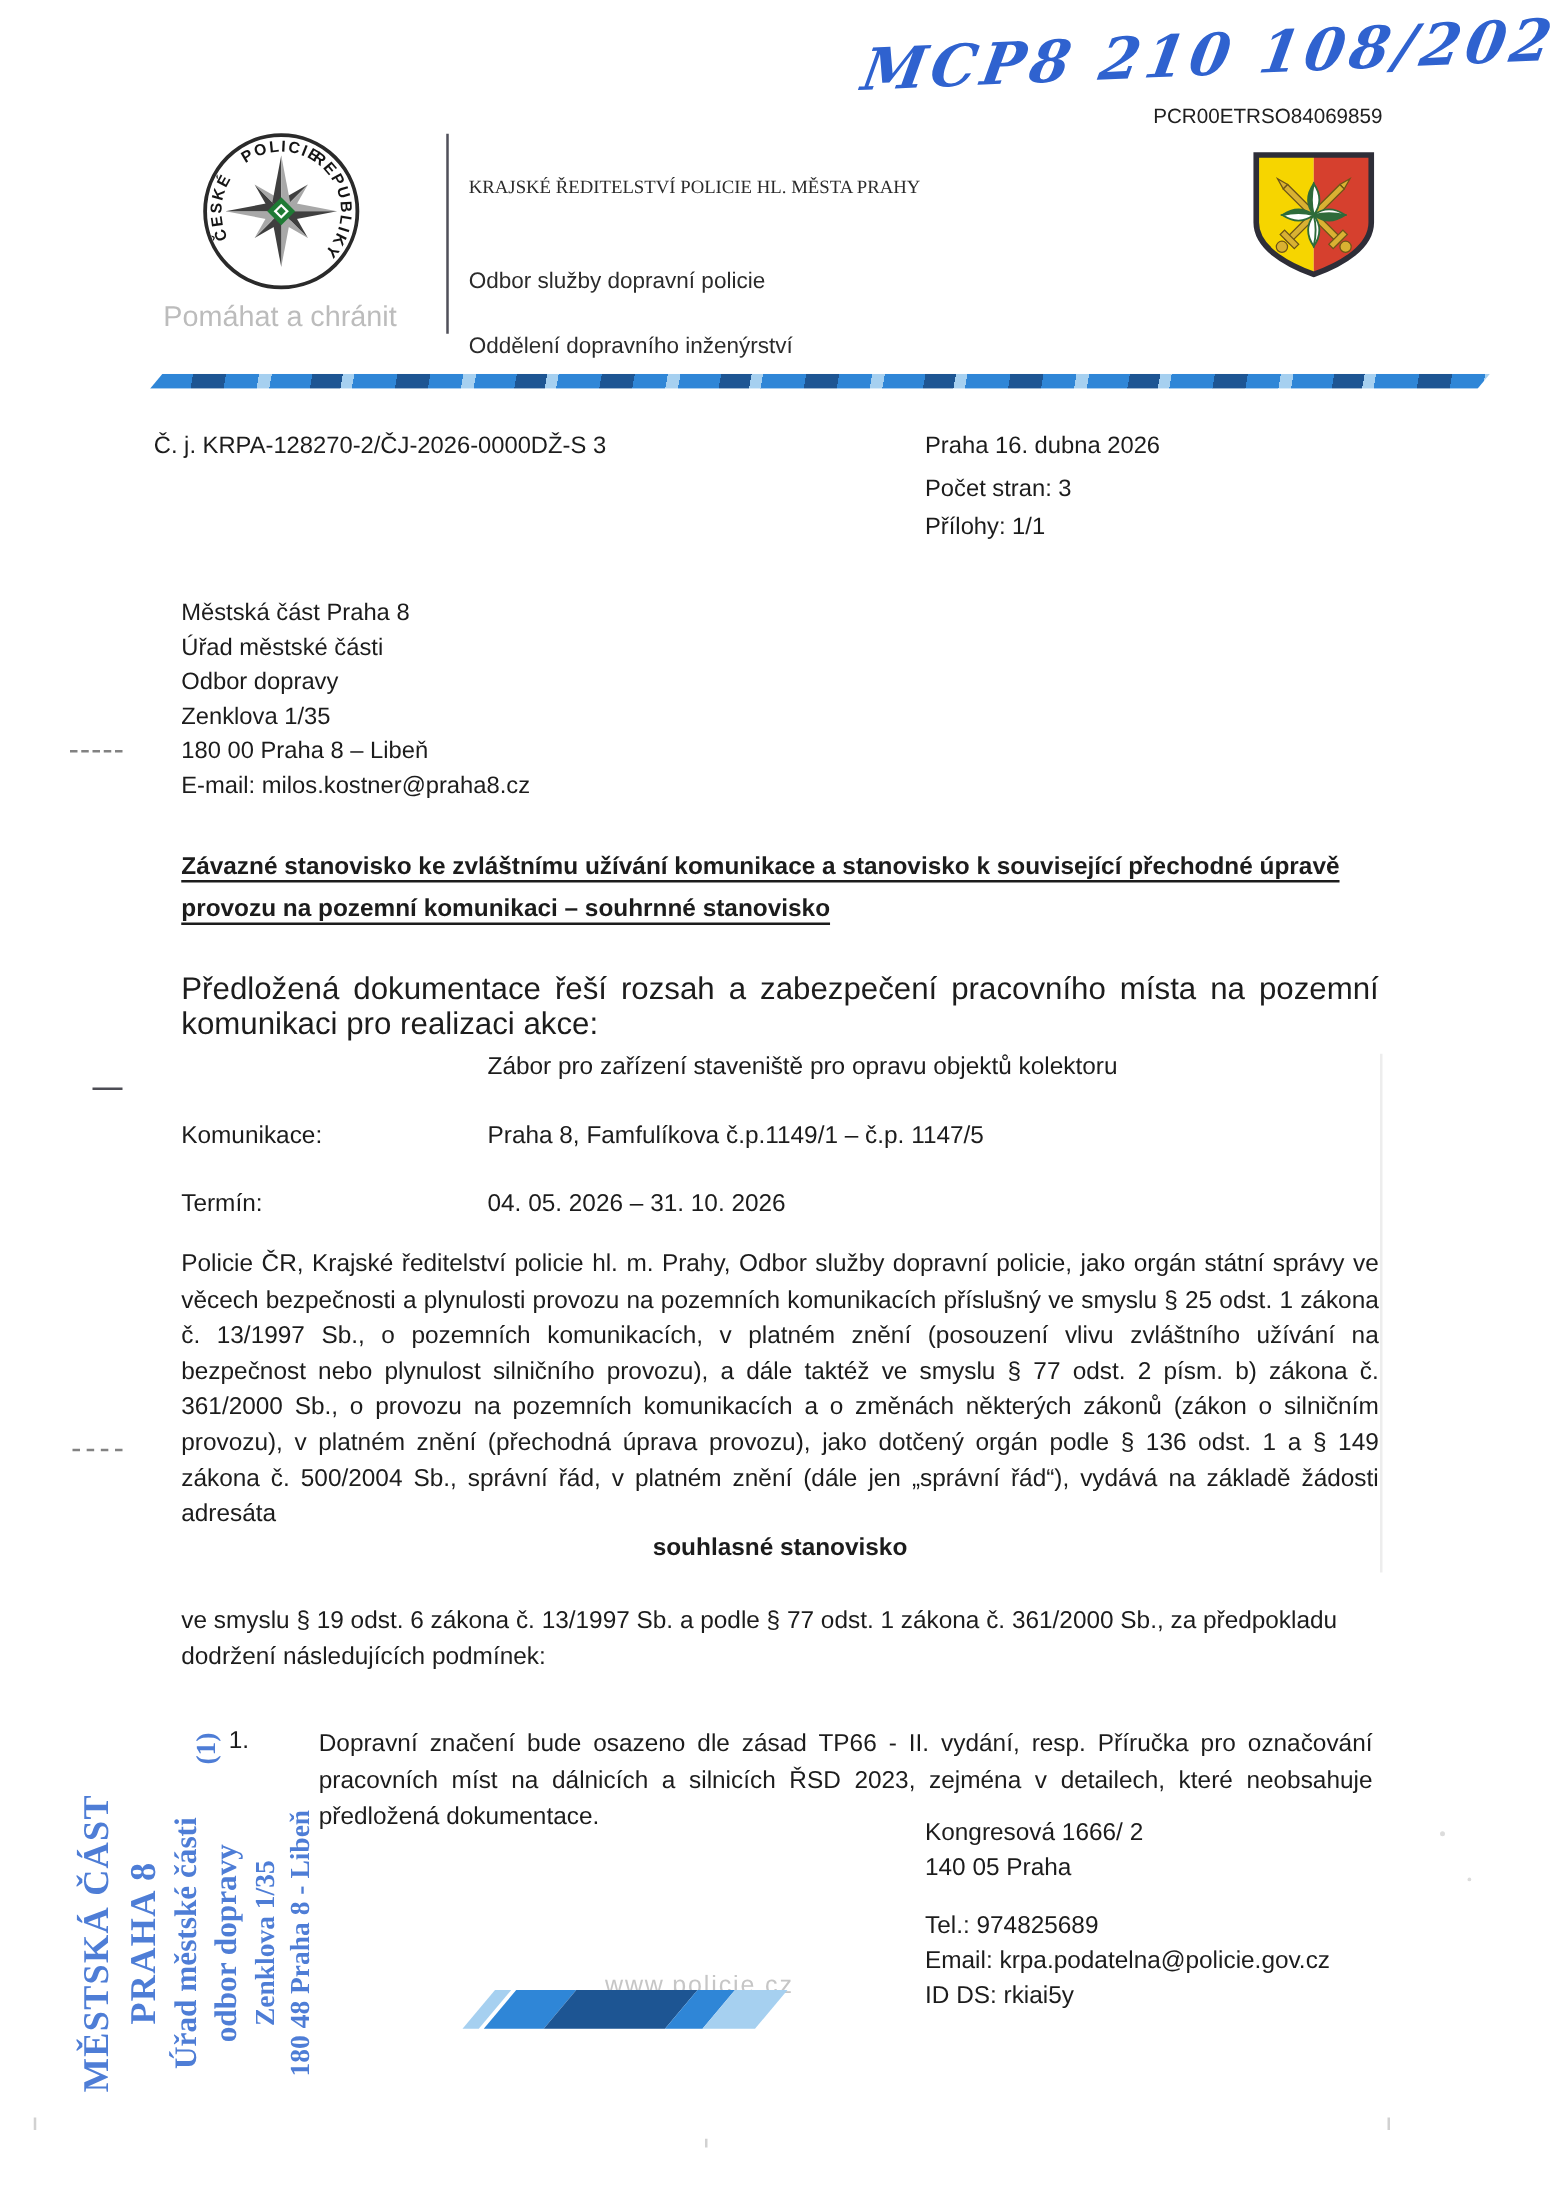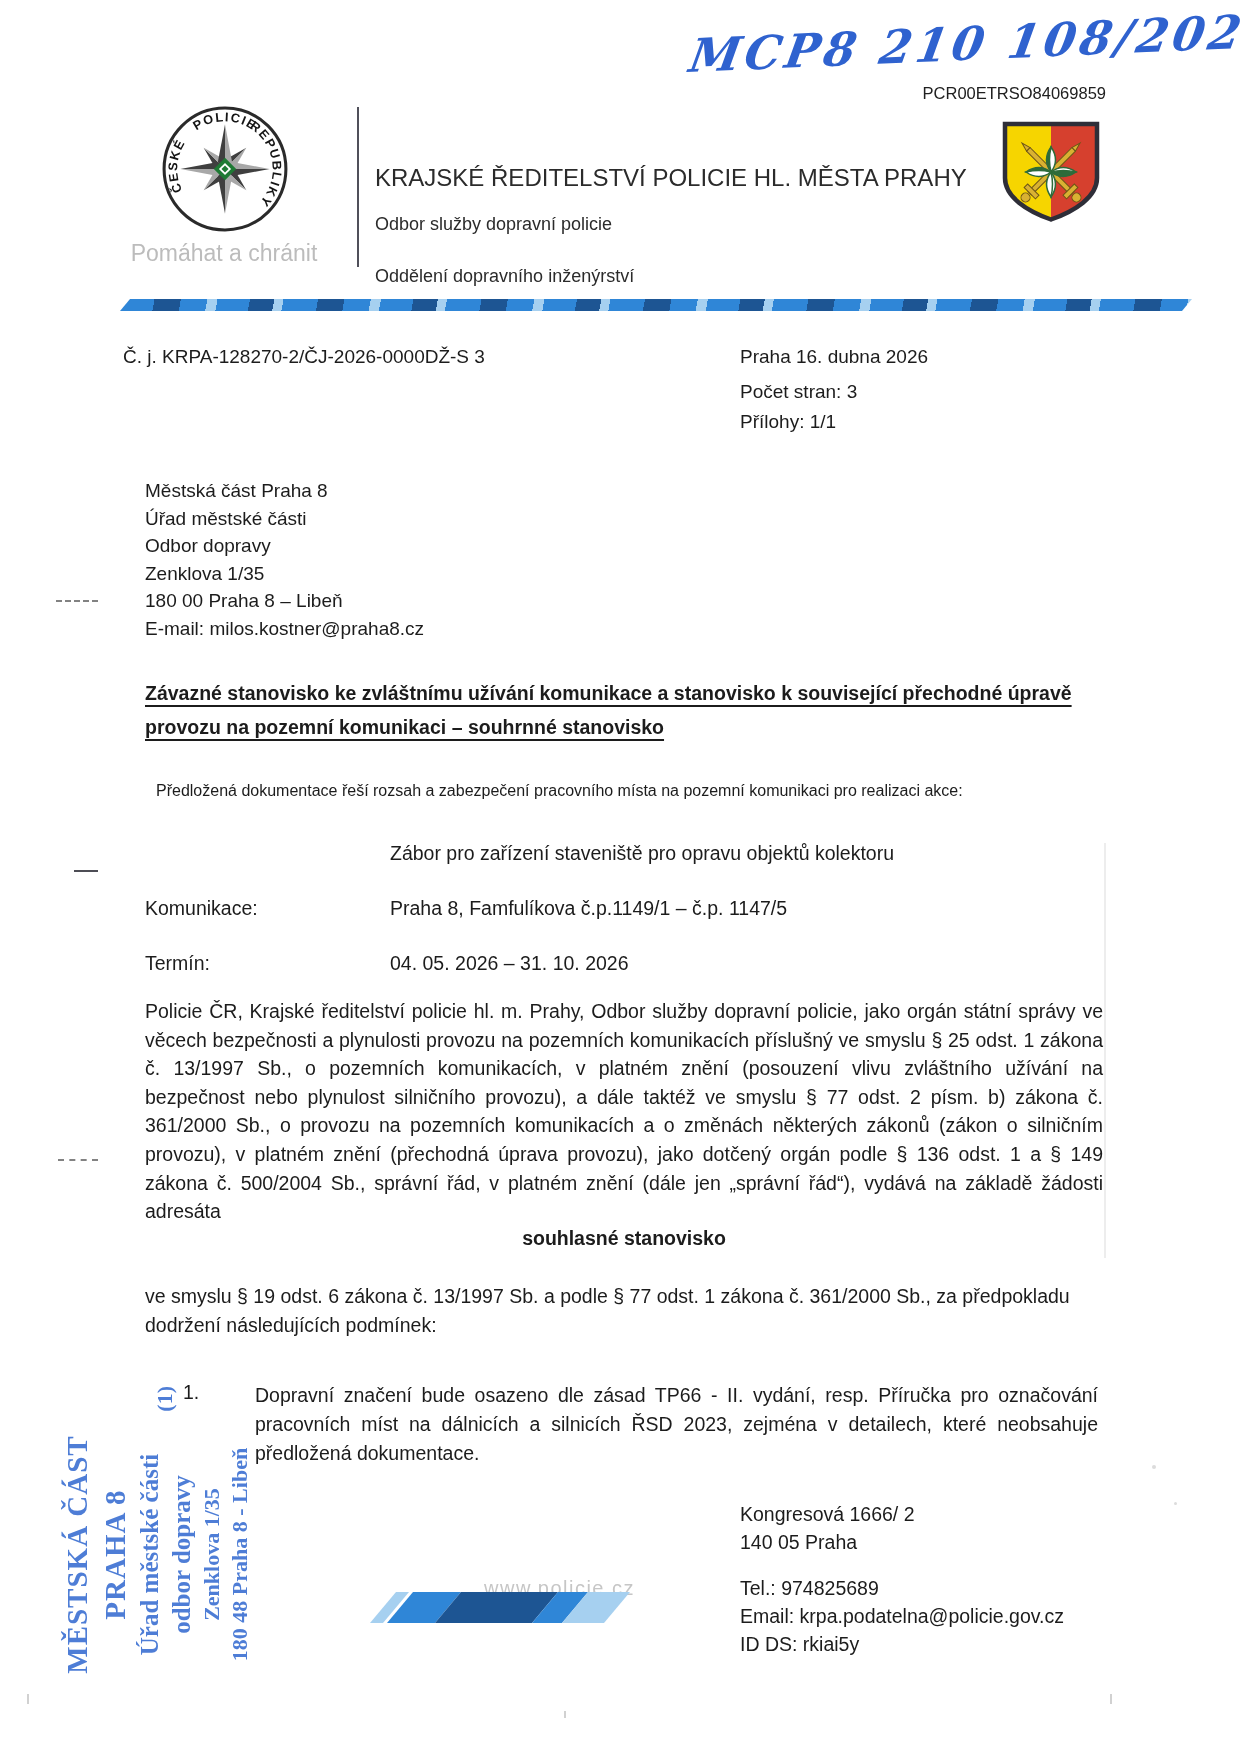--- a/index.html
+++ b/index.html
@@ -13,21 +13,21 @@
   .handwriting{
     left:690px;top:16px;font-family:"DejaVu Serif",serif;font-style:italic;font-weight:bold;
     font-size:46px;color:var(--handwriting_blue);transform:rotate(-2.5deg) skewX(-12deg);
     letter-spacing:4px;white-space:nowrap;
   }
   .barcode-ref{left:886px;top:84px;width:220px;text-align:right;font-size:16.5px;color:#202020;}
 
   
   .motto{left:118px;top:240px;width:212px;text-align:center;font-size:23px;color:#bcbcbc;}
   .header-vline{left:357px;top:107px;width:2px;height:160px;background:#50505a;}
-  .org-name{left:375px;top:164px;font-size:24px;color:#2b2b2b;}
+  .org-name{left:375px;top:142px;font-size:15px;color:#2b2b2b;font-family:Liberation Serif, serif;}
   .dept1{left:375px;top:214px;font-size:18px;color:#2b2b2b;}
   .dept2{left:375px;top:240px;font-size:18px;color:#2b2b2b;margin-top:26px;}
 
   
   .stripe-band{
     left:120px;top:299px;width:1072px;height:12px;
     background:repeating-linear-gradient(100deg,
       var(--band_mid) 0 34px, var(--band_dark) 34px 60px, var(--band_mid) 60px 86px,
       var(--band_light) 86px 96px, var(--band_mid) 96px 128px, var(--band_dark) 128px 152px,
       var(--band_light) 152px 161px);
@@ -43,21 +43,21 @@
 
   .fold-mark{border-top:2px dashed #828282;height:0;}
   .fold-1{left:56px;top:600px;width:42px;}
   .fold-2{left:58px;top:1159px;width:40px;}
   .dash-mark{left:74px;top:870px;width:24px;border-top:2px solid #4d4d55;height:0;}
 
   .subject{
     left:145px;top:676px;width:966px;font-size:19.5px;font-weight:bold;line-height:34px;
     text-decoration:underline;text-decoration-thickness:2px;text-underline-offset:5px;
   }
-  .intro{left:156px;top:777px;width:958px;font-size:16px;line-height:28px;text-align:justify;}
+  .intro{left:145px;top:777px;width:958px;font-size:25px;line-height:28px;text-align:justify;}
   .action-title{left:390px;top:842px;font-size:19.5px;}
   .road-label{left:145px;top:897px;font-size:19.5px;text-align:center;}
   .road-value{left:390px;top:897px;font-size:19.5px;}
   .term-label{left:145px;top:952px;font-size:19.5px;}
   .term-value{left:390px;top:952px;font-size:19.5px;}
 
   .legal{left:145px;top:997px;width:958px;font-size:19.5px;line-height:28.6px;text-align:justify;}
   .verdict{left:145px;top:1227px;width:958px;text-align:center;font-weight:bold;font-size:19.5px;}
   .cond-intro{left:145px;top:1282px;width:958px;font-size:19.5px;line-height:28.6px;}
   .cond-num{left:183px;top:1381px;font-size:19.5px;}
@@ -72,21 +72,21 @@
   }
   .stamp .s1{font-size:29px;letter-spacing:1px;line-height:38px;}
   .stamp .s2{font-size:25px;line-height:32px;}
   .stamp .s3{font-size:25px;line-height:32px;}
   .stamp .s4{font-size:22px;line-height:28px;}
   .stamp .s5{font-size:22px;line-height:28px;}
   .stamp .copy{position:absolute;right:4px;top:94px;font-size:22px;}
 
   
   .watermark{left:484px;top:1566px;font-size:20px;color:#c6c6c6;letter-spacing:1.5px;margin-top:11px;}
-  .contact{left:740px;top:1500px;font-size:19.5px;line-height:28px;}
+  .contact{left:740px;top:1452px;font-size:19.5px;line-height:28px;}
   .contact .gap{height:18px;}
   .banner{left:383px;top:1592px;height:31px;display:flex;}
   .banner div{transform:skewX(-40deg);}
   .bseg1{width:13px;background:var(--band_light);}
   .bseg2{width:48px;background:var(--band_mid);margin-left:4px;}
   .bseg3{width:97px;background:var(--band_dark);}
   .bseg4{width:30px;background:var(--band_mid);}
   .bseg5{width:42px;background:var(--band_light);}
 
   

